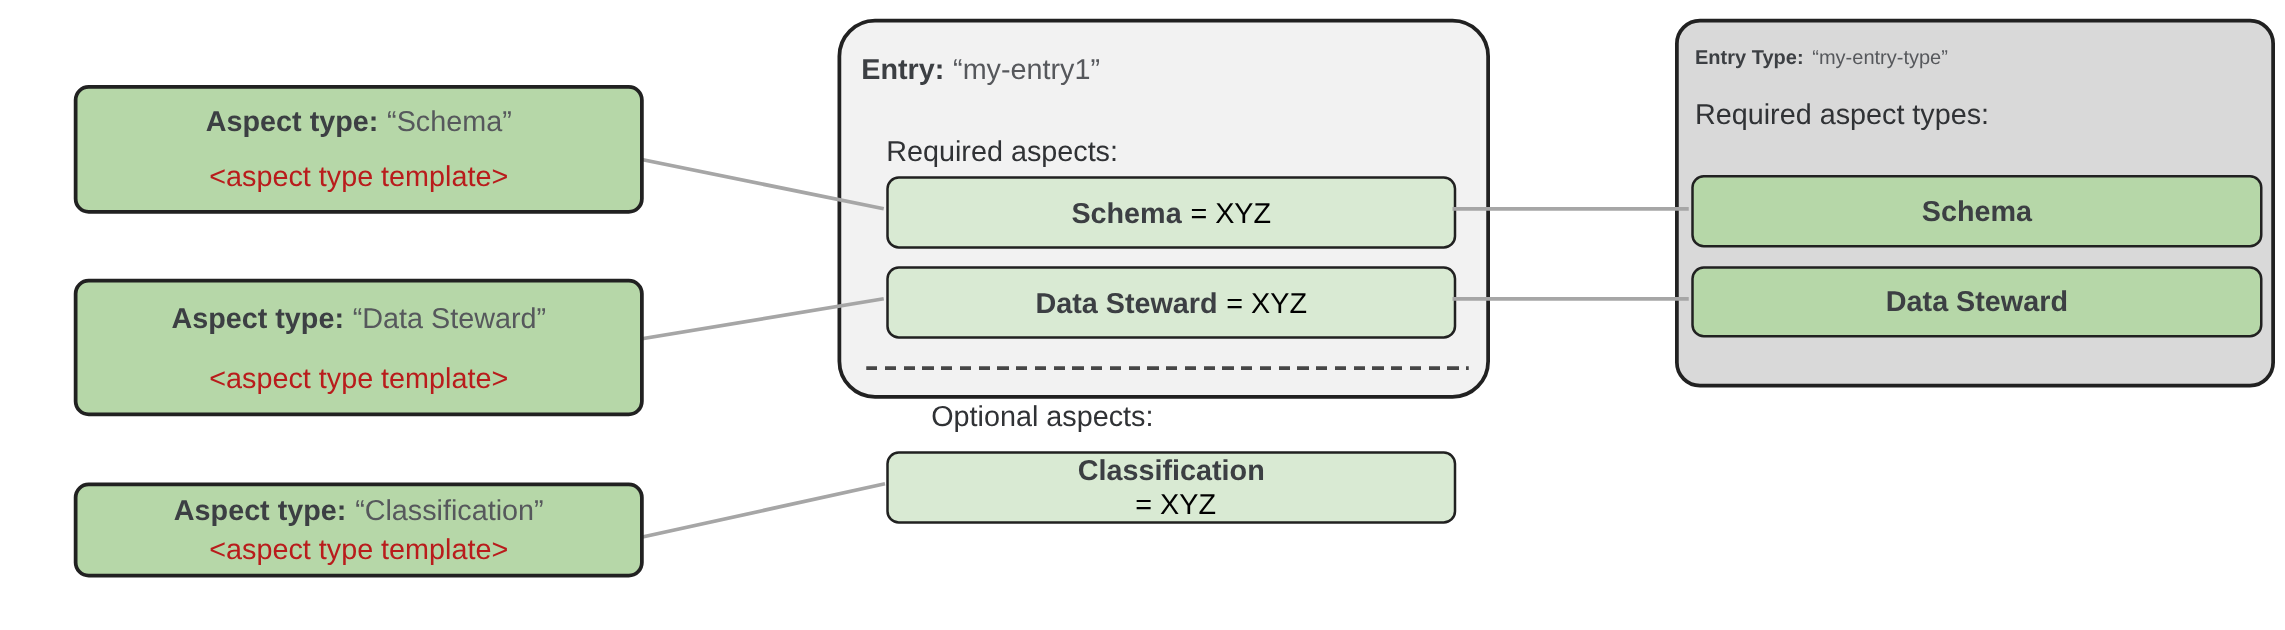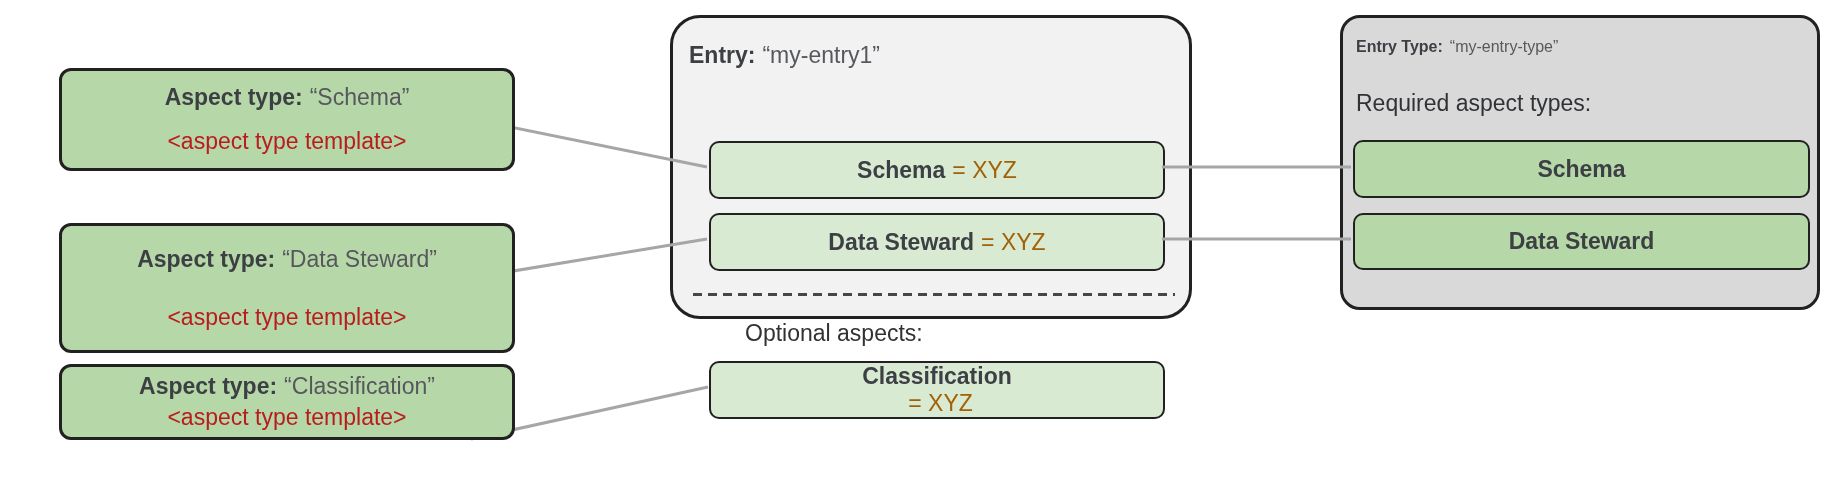--- a/index.html
+++ b/index.html
@@ -81,21 +81,21 @@
     border: 2.5px solid var(--border, #212121);
     border-radius: 10px;
     box-sizing: border-box;
     display: flex;
     justify-content: center;
     align-items: center;
     font-size: 23px;
     z-index: 3;
   }
   .aspect-value-box b { color: #3c3f43; }
-  .aspect-value-box .suffix { color: #a16207; margin-left: 7px; }
+  .aspect-value-box .suffix { color: #000000; margin-left: 7px; }
   .box-schema { top: 123px; }
   .box-steward { top: 195px; }
   .box-classification { top: 343px; flex-direction: column; }
 
   .dashed-divider {
     position: absolute;
     left: 20px; top: 275px;
     width: 482px; height: 3px;
     background: repeating-linear-gradient(90deg,
       #464646 0px, #464646 9px,
@@ -111,21 +111,21 @@
     border: 3px solid var(--border, #212121);
     border-radius: 20px;
     box-sizing: border-box;
     z-index: 1;
   }
   .entrytype-title {
     position: absolute;
     left: 13px; top: 20px;
     font-size: 16px;
   }
-  .entrytype-label { left: 13px; top: 72px; }
+  .entrytype-label { left: 13px; top: 60px; }
 
   .aspect-type-chip {
     position: absolute;
     left: 10px;
     width: 457px; height: 58px;
     background: var(--green, #b6d7a8);
     border: 2.5px solid var(--border, #212121);
     border-radius: 10px;
     box-sizing: border-box;
     display: flex;
@@ -152,39 +152,40 @@
     <line x1="1162" y1="239" x2="1351" y2="239" stroke="#a6a6a6" stroke-width="3"></line>
   </svg>
 
   <div class="aspect-box" style="top:68px;height:103px;">
     <div class="line1">
       <b>Aspect type:</b><span class="quoted">“Schema”</span>
     </div>
     <div class="template">&lt;aspect type template&gt;</div>
   </div>
 
-  <div class="aspect-box" style="top:223px;height:130px;">
+  <div class="aspect-box" style="top:223px;height:110px;">
     <div class="line1">
       <b>Aspect type:</b><span class="quoted">“Data Steward”</span>
     </div>
     <div class="template">&lt;aspect type template&gt;</div>
   </div>
 
-  <div class="aspect-box" style="top:364px;height:76px;">
+  <div class="aspect-box" style="top:386px;height:76px;">
     <div class="line1">
       <b>Aspect type:</b><span class="quoted">“Classification”</span>
     </div>
     <div class="template">&lt;aspect type template&gt;</div>
   </div>
 
   <div class="entry-container">
     <div class="entry-title">
       <b>Entry:</b><span class="quoted">“my-entry1”</span>
     </div>
 
+    <div class="section-label label-required">Required aspects:</div>
 
     <div class="aspect-value-box box-schema">
       <b>Schema</b>
         <span class="suffix">= XYZ</span>
     </div>
 
     <div class="aspect-value-box box-steward">
       <b>Data Steward</b>
         <span class="suffix">= XYZ</span>
     </div>

